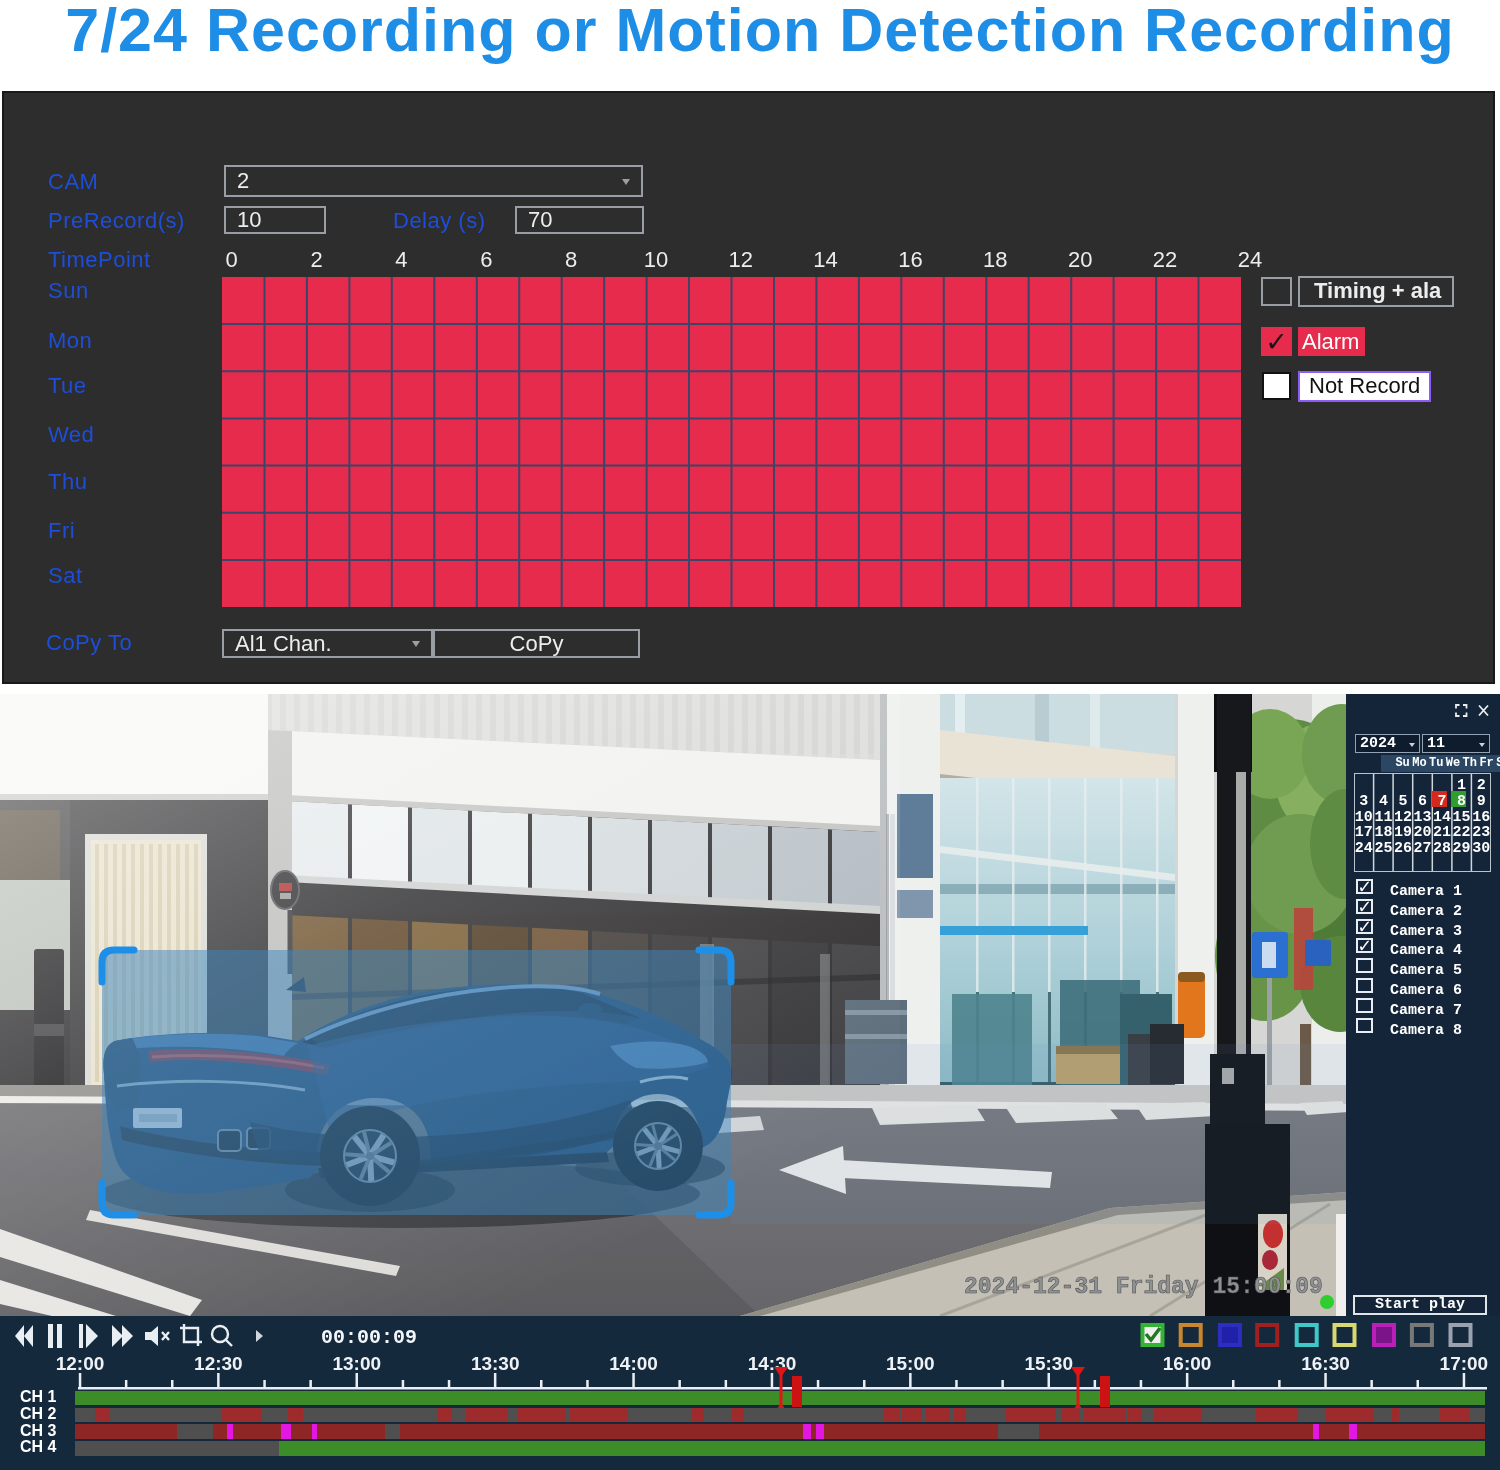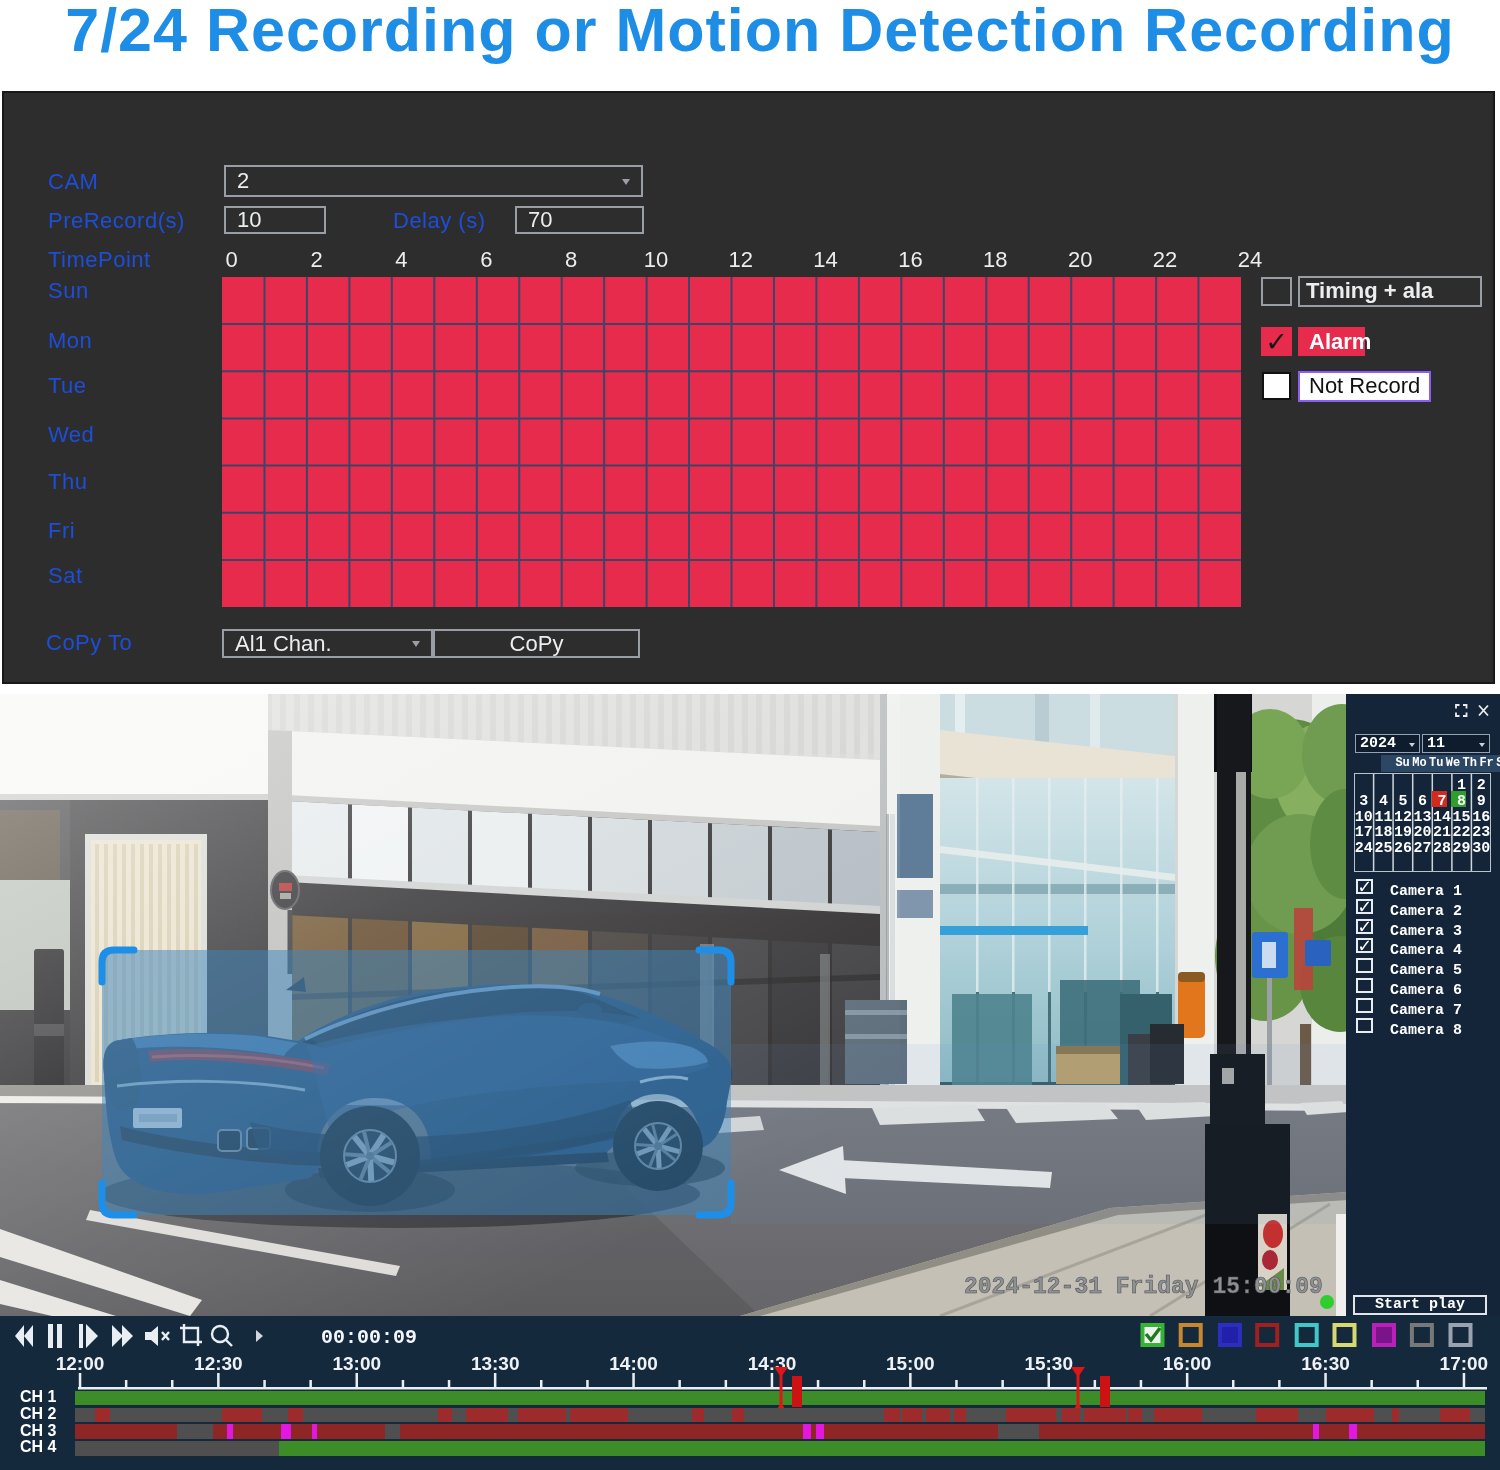--- a/index.html
+++ b/index.html
@@ -87,23 +87,23 @@
         <line x1="0" y1="47.1" x2="1019" y2="47.1"></line>
         <line x1="0" y1="94.3" x2="1019" y2="94.3"></line>
         <line x1="0" y1="141.4" x2="1019" y2="141.4"></line>
         <line x1="0" y1="188.6" x2="1019" y2="188.6"></line>
         <line x1="0" y1="235.7" x2="1019" y2="235.7"></line>
         <line x1="0" y1="282.9" x2="1019" y2="282.9"></line>
       </g>
   </svg>
 
   <div class="pbox" style="left:1261px;top:277px;width:31px;height:29px;"></div>
-  <div class="pbox" style="left:1298px;top:276px;width:184px;height:31px;line-height:26px;padding-left:6px;font-weight:bold;">Timing + ala</div>
+  <div class="pbox" style="left:1298px;top:276px;width:156px;height:31px;line-height:26px;padding-left:14px;font-weight:bold;">Timing + ala</div>
   <div class="abs" style="left:1261px;top:327px;width:31px;height:29px;background:#e62b4c;color:#16161a;font-size:27px;font-weight:normal;line-height:30px;text-align:center;">✓</div>
-  <div class="abs" style="left:1298px;top:327px;width:67px;height:29px;background:#e62b4c;color:#fff;font-size:22px;font-weight:bold;line-height:29px;padding-left:11px;box-sizing:border-box;">Alarm</div>
+  <div class="abs" style="left:1298px;top:327px;width:67px;height:29px;background:#e62b4c;color:#fff;font-size:22px;font-weight:normal;line-height:29px;padding-left:4px;box-sizing:border-box;">Alarm</div>
   <div class="abs" style="left:1262px;top:372px;width:29px;height:28px;background:#fff;border:2px solid #111;box-sizing:border-box;"></div>
   <div class="abs" style="left:1298px;top:371px;width:133px;height:31px;background:#fff;border:2px solid #8b5cf6;box-sizing:border-box;color:#111;font-size:22px;line-height:26px;padding-left:9px;">Not Record</div>
 
   <div class="pbox" style="left:222px;top:629px;width:211px;height:29px;line-height:25px;padding-left:11px;">Al1 Chan.</div>
   <div class="dropArrow" style="left:412px;top:641px;border-top-width:6px;border-left-width:4px;border-right-width:4px;"></div>
   <div class="pbox" style="left:433px;top:629px;width:207px;height:29px;line-height:25px;text-align:center;">CoPy</div>
 
   <div id="photo">
     <svg width="1500" height="622" viewBox="0 0 1500 622" id="scene">
       <defs>

